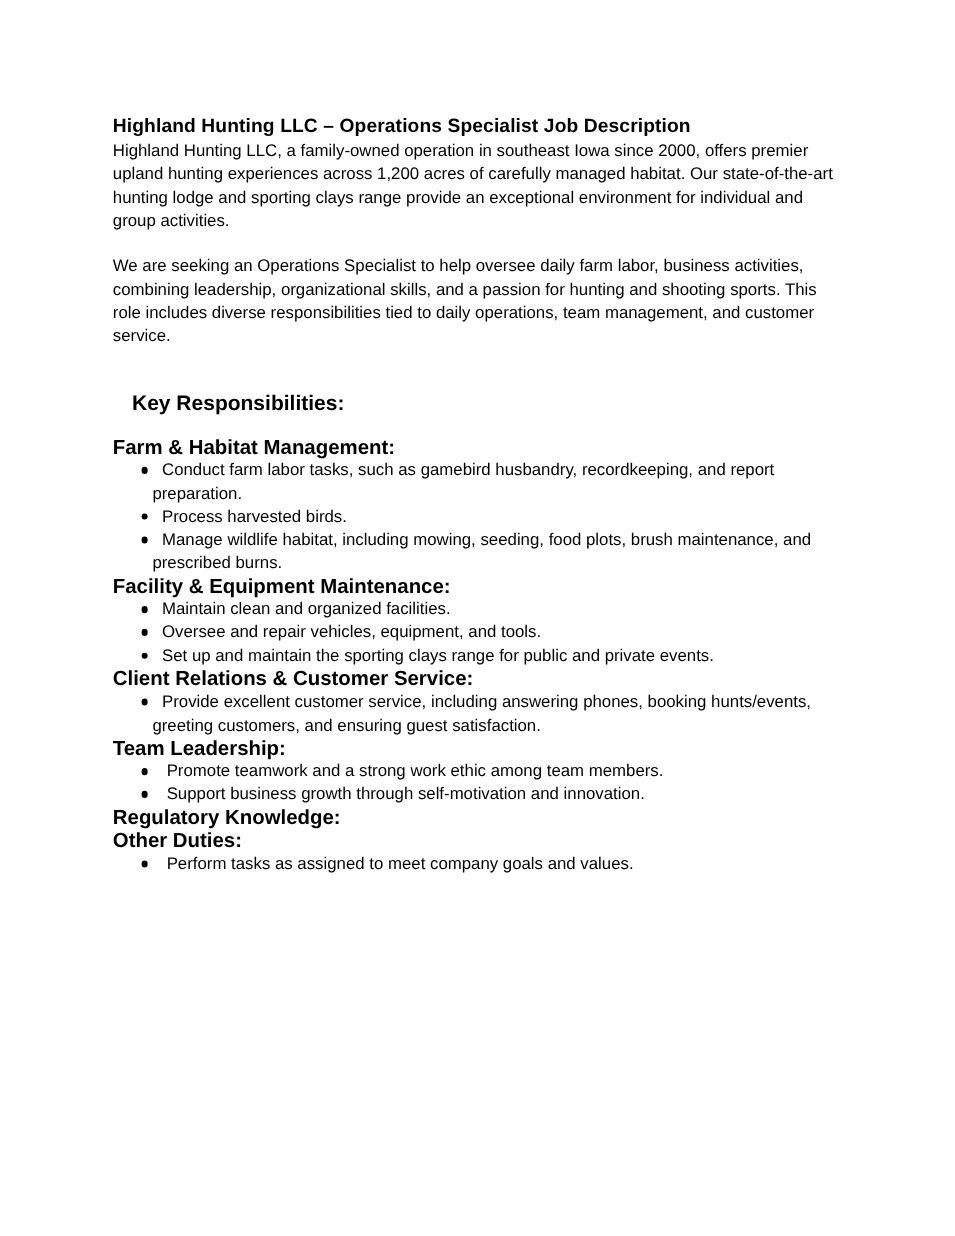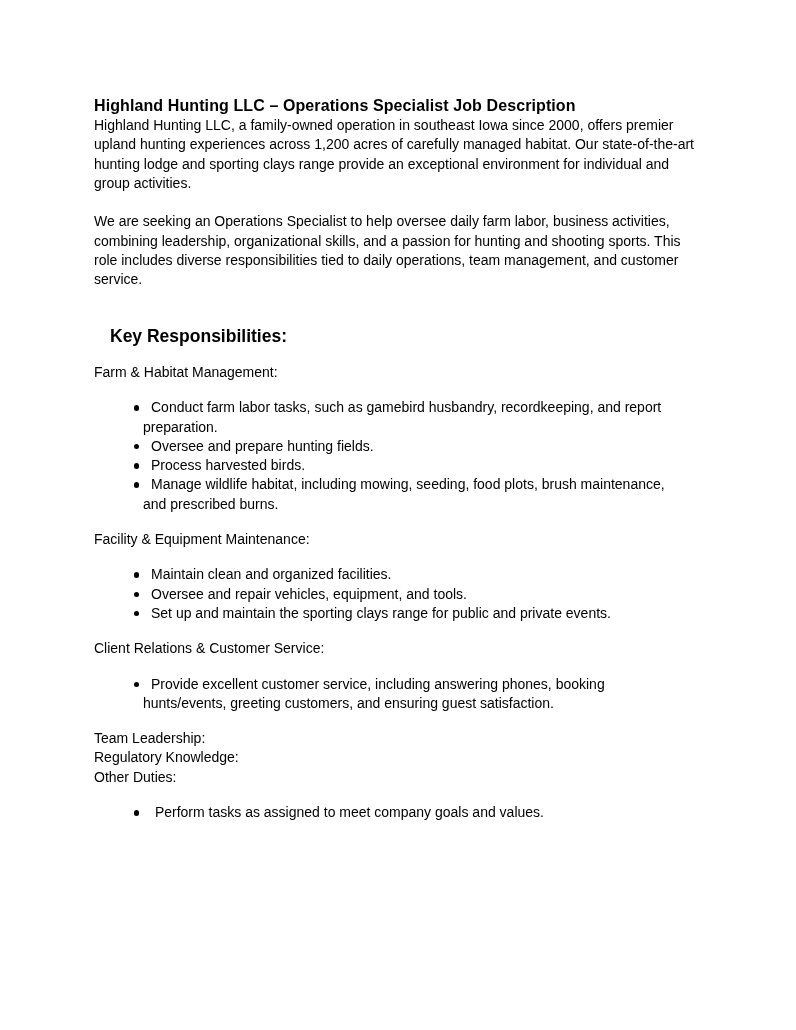--- a/index.html
+++ b/index.html
@@ -39,26 +39,26 @@
     height: 19.3px;
   }
   .h2-heading {
     margin: 16px;
     font-size: 17.5px;
     font-weight: bold;
     line-height: 22px;
   }
   .h3-heading {
     margin: 0;
-    font-size: 14px;
-    font-weight: normal;
+    font-size: 17px;
+    font-weight: bold;
     line-height: 19.3px;
   }
   ul.bullets {
-    margin: 16px;
+    margin: 0;
     padding: 0;
     list-style: none;
   }
   ul.bullets li {
     position: relative;
     margin: 0;
     padding-left: 33px;
     text-indent: 8px;
     font-size: 14px;
     line-height: 19.3px;
@@ -90,21 +90,20 @@
     <p class="body-text">We are seeking an Operations Specialist to help oversee daily farm labor, business activities, combining leadership, organizational skills, and a passion for hunting and shooting sports. This role includes diverse responsibilities tied to daily operations, team management, and customer service.</p>
 
     <div class="gap"></div>
 
     <h2 class="h2-heading">Key Responsibilities:</h2>
 
     <section>
       <h3 class="h3-heading">Farm &amp; Habitat Management:</h3>
       <ul class="bullets">
         <li>Conduct farm labor tasks, such as gamebird husbandry, recordkeeping, and report preparation.</li>
-        <li>Oversee and prepare hunting fields.</li>
         <li>Process harvested birds.</li>
         <li>Manage wildlife habitat, including mowing, seeding, food plots, brush maintenance, and prescribed burns.</li>
       </ul>
     </section>
 
     <section>
       <h3 class="h3-heading">Facility &amp; Equipment Maintenance:</h3>
       <ul class="bullets">
         <li>Maintain clean and organized facilities.</li>
         <li>Oversee and repair vehicles, equipment, and tools.</li>
@@ -117,20 +116,24 @@
       <ul class="bullets">
         <li>Provide excellent customer service, including answering phones, booking hunts/events, greeting customers, and ensuring guest satisfaction.</li>
       </ul>
     </section>
 
     <section>
     </section>
 
     <section>
       <h3 class="h3-heading">Team Leadership:</h3>
+      <ul class="bullets">
+        <li> Promote teamwork and a strong work ethic among team members.</li>
+        <li> Support business growth through self-motivation and innovation.</li>
+      </ul>
     </section>
 
     <section>
       <h3 class="h3-heading">Regulatory Knowledge:</h3>
     </section>
 
     <section>
       <h3 class="h3-heading">Other Duties:</h3>
       <ul class="bullets">
         <li> Perform tasks as assigned to meet company goals and values.</li>

